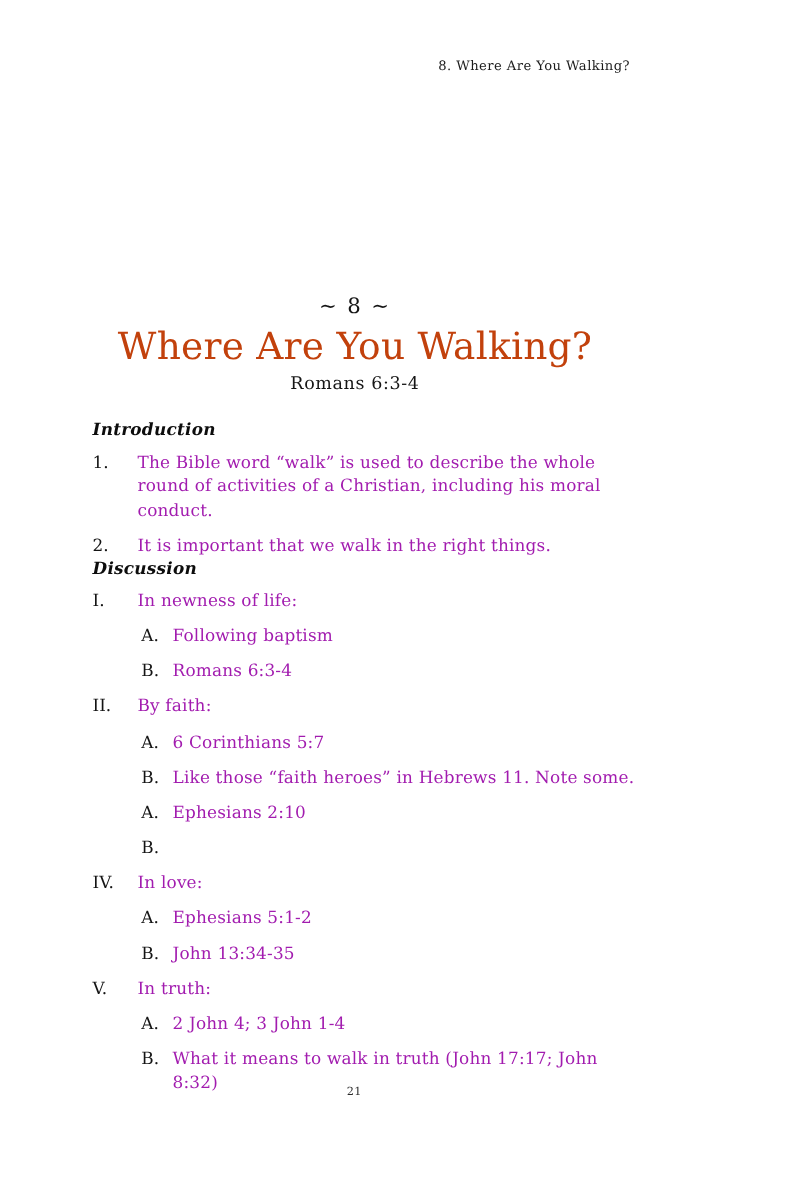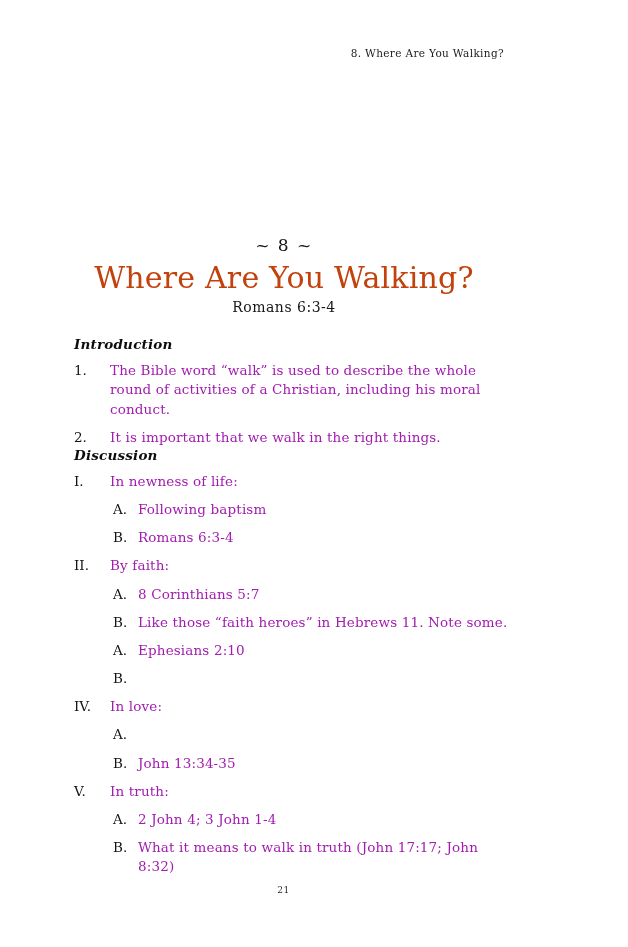--- a/index.html
+++ b/index.html
@@ -111,21 +111,21 @@
 
   
   .lvl1 > .marker { width: 36px; }
   
   .lvl2 { padding-left: 39px; }
   .lvl2 > .marker { width: 25px; }
 
   
   .folio {
     position: absolute;
-    bottom: 52px;
+    bottom: 68px;
     left: 0;
     width: 100%;
     text-align: center;
     font-size: 9px;
     letter-spacing: 0.4px;
     color: #2a2a2a;
   }
 </style>
 </head>
 <body>
@@ -171,41 +171,42 @@
         <span class="marker">B.</span>
         <span class="item-text">Romans 6:3-4</span>
       </div>
 
       <div class="outline-row lvl1">
         <span class="marker">II.</span>
         <span class="item-text">By faith:</span>
       </div>
       <div class="outline-row lvl2">
         <span class="marker">A.</span>
-        <span class="item-text">8 Corinthians 5:7</span>
+        <span class="item-text">6 Corinthians 5:7</span>
       </div>
       <div class="outline-row lvl2">
         <span class="marker">B.</span>
         <span class="item-text">Like those “faith heroes” in Hebrews 11. Note some.</span>
       </div>
 
       <div class="outline-row lvl2">
         <span class="marker">A.</span>
         <span class="item-text">Ephesians 2:10</span>
       </div>
       <div class="outline-row lvl2">
         <span class="marker">B.</span>
       </div>
 
       <div class="outline-row lvl1">
         <span class="marker">IV.</span>
         <span class="item-text">In love:</span>
       </div>
       <div class="outline-row lvl2">
         <span class="marker">A.</span>
+        <span class="item-text">Ephesians 5:1-2</span>
       </div>
       <div class="outline-row lvl2">
         <span class="marker">B.</span>
         <span class="item-text">John 13:34-35</span>
       </div>
 
       <div class="outline-row lvl1">
         <span class="marker">V.</span>
         <span class="item-text">In truth:</span>
       </div>

